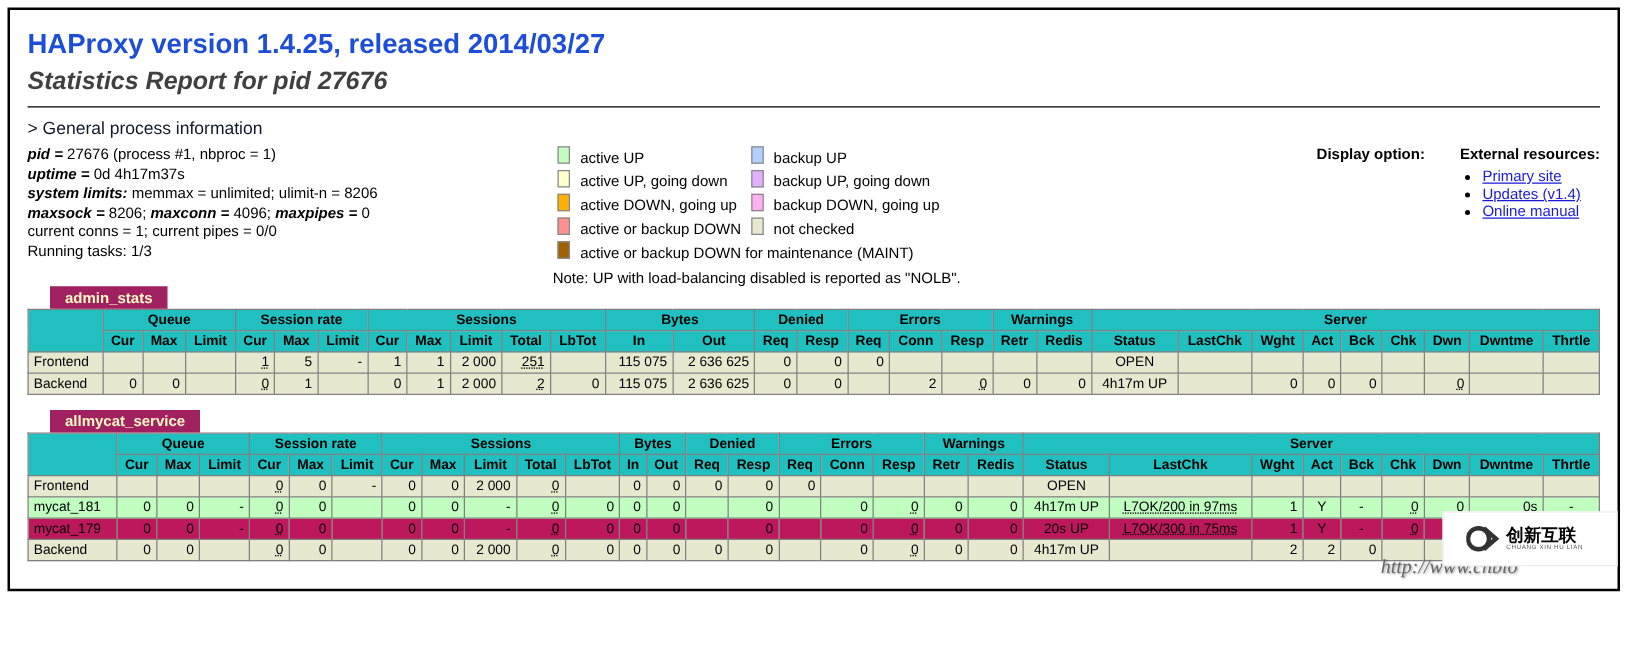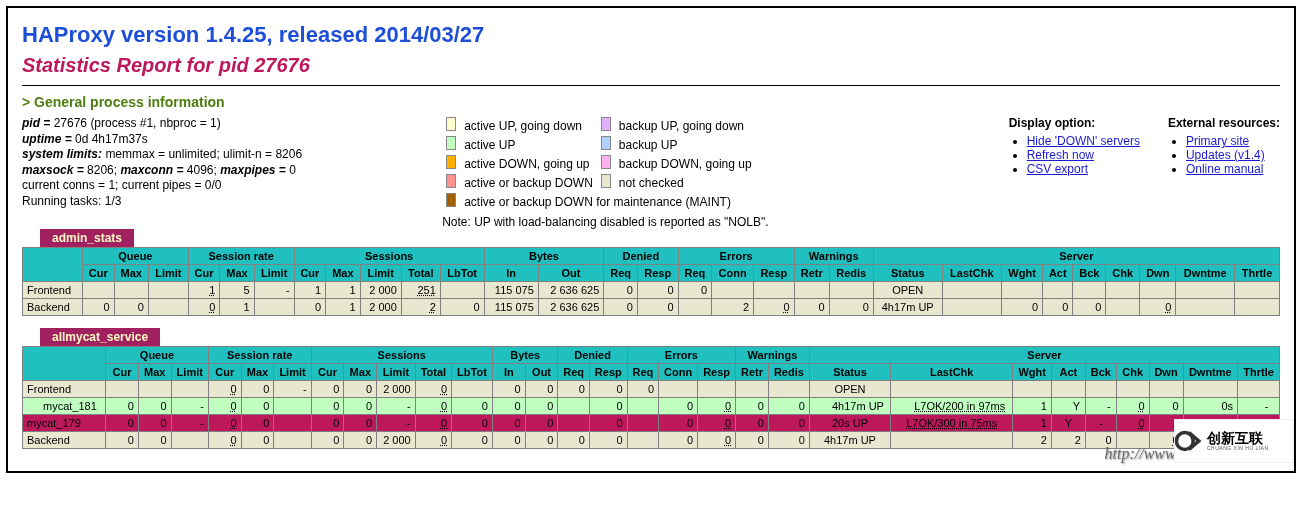--- a/index.html
+++ b/index.html
@@ -16,34 +16,34 @@
     padding: 10px 14px;
     position: relative;
   }
   h1 {
     color: #1d4ed8;
     font-size: 22px;
     margin: 4px 0 6px 0;
     font-weight: bold;
   }
   h2 {
-    color: #be185d;
+    color: #404040;
     font-style: italic;
     font-size: 20px;
     margin: 0 0 8px 0;
     font-weight: bold;
   }
   hr {
     border: none;
     border-top: 1px solid #000;
     margin: 4px 0 8px 0;
   }
   .section-title {
-    color: #4d7c0f;
-    font-weight: bold;
+    color: #0f172a;
+    font-weight: normal;
     font-size: 14px;
     margin-bottom: 6px;
   }
   .info-row {
     display: flex;
     align-items: flex-start;
     gap: 20px;
   }
   .process-info {
     flex: 0 0 auto;
@@ -119,46 +119,46 @@
   table.stats th {
     background: #20c0c0;
     font-weight: bold;
   }
   table.stats .rowhdr {
     background: #e8e8d0;
     text-align: left;
   }
   table.stats tr.frontend td,
   table.stats tr.backend td { background: #e8e8d0; }
-  table.stats tr.active-up td { background: #c0ffc0; padding-left: 20px; }
+  table.stats tr.active-up td { background: #c0ffc0; }
   table.stats tr.active-dn td { background: #be185d; }
   table.stats td.num { text-align: right; }
   table.stats td.underline { text-decoration: underline dotted; }
 
   .watermark {
     position: absolute;
     right: 80px;
     bottom: 8px;
     color: #666;
     font-style: italic;
     font-family: serif;
     font-size: 16px;
     text-shadow: 1px 1px 2px rgba(0,0,0,0.4);
   }
   .brand {
     position: absolute;
     right: 0;
-    bottom: 8px;
-    width: 120px;
+    bottom: 18px;
+    width: 140px;
     height: 44px;
     background: #fff;
     display: flex;
     align-items: center;
     gap: 4px;
-    padding-left: 0;
+    padding-left: 18px;
     border: 1px solid #eee;
     font-size: 9px;
   }
   .brand svg { flex-shrink: 0; }
   .brand .btxt { display: flex; flex-direction: column; line-height: 1.05; }
   .brand .btxt .cn { font-weight: bold; font-size: 14px; }
   .brand .btxt .en { font-size: 5px; letter-spacing: 0.5px; color: #555;}
 </style>
 </head>
 <body>
@@ -180,30 +180,30 @@
         <b>maxpipes = </b><span>0</span>
       </div>
       <div>current conns = 1; current pipes = 0/0</div>
       <div>Running tasks: 1/3</div>
     </div>
 
     <div class="legend-block">
       <table class="legend-table">
         <tbody>
             <tr>
+          <td><span class="swatch sw-up"></span></td>
+              <td>active UP</td>
+          <td><span class="swatch sw-bup"></span></td>
+              <td>backup UP</td>
+        </tr>
+        <tr>
           <td><span class="swatch sw-upgd"></span></td>
               <td>active UP, going down</td>
           <td><span class="swatch sw-bupgd"></span></td>
               <td>backup UP, going down</td>
-        </tr>
-        <tr>
-          <td><span class="swatch sw-up"></span></td>
-              <td>active UP</td>
-          <td><span class="swatch sw-bup"></span></td>
-              <td>backup UP</td>
         </tr>
         <tr>
           <td><span class="swatch sw-dngu"></span></td>
               <td>active DOWN, going up</td>
           <td><span class="swatch sw-bdngu"></span></td>
               <td>backup DOWN, going up</td>
         </tr>
         <tr>
           <td><span class="swatch sw-dn"></span></td>
               <td>active or backup DOWN</td>
@@ -215,25 +215,20 @@
               <td colspan="3">active or backup DOWN for maintenance (MAINT)</td>
         </tr>
       </tbody>
         </table>
       <div class="legend-note">Note: UP with load-balancing disabled is reported as "NOLB".</div>
     </div>
 
     <div class="right-links">
       <div class="col">
         <div class="hd">Display option:</div>
-        <ul>
-          <li><a href="#">Hide 'DOWN' servers</a></li>
-          <li><a href="#">Refresh now</a></li>
-          <li><a href="#">CSV export</a></li>
-        </ul>
       </div>
       <div class="col">
         <div class="hd">External resources:</div>
         <ul>
           <li><a href="#">Primary site</a></li>
           <li><a href="#">Updates (v1.4)</a></li>
           <li><a href="#">Online manual</a></li>
         </ul>
       </div>
     </div>

